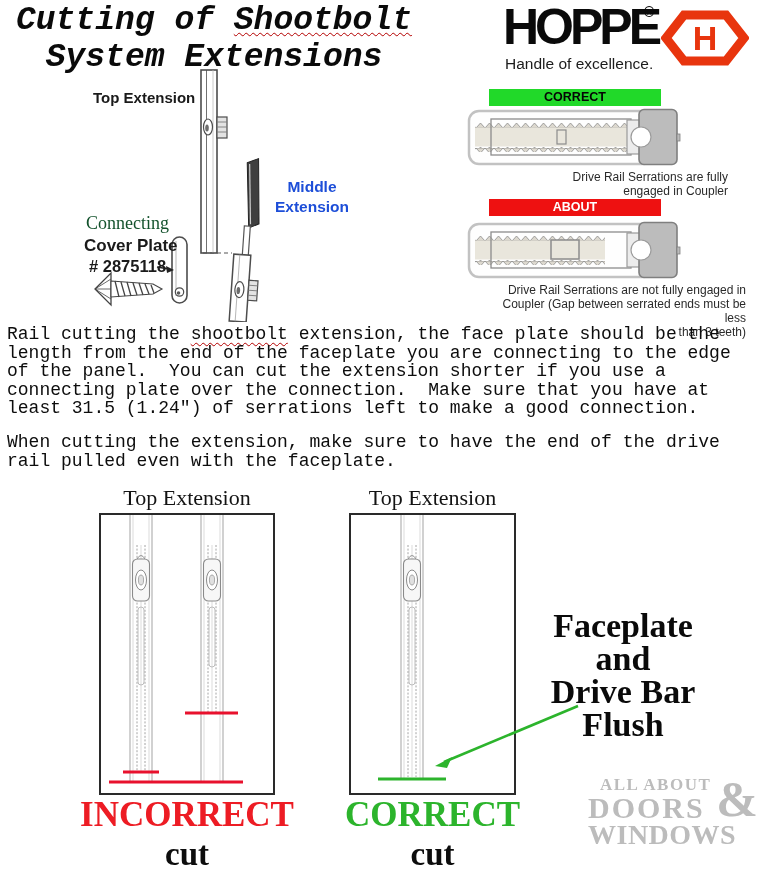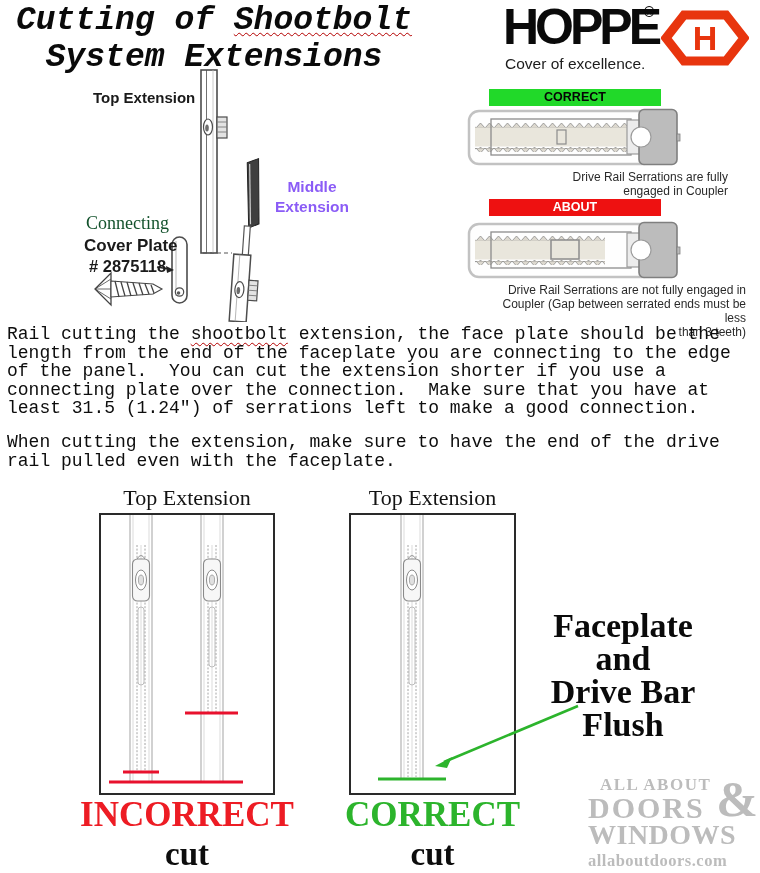--- a/index.html
+++ b/index.html
@@ -16,21 +16,21 @@
   
   .logo-word{position:absolute;left:503px;top:2px;font-size:50px;font-weight:bold;
     letter-spacing:-4px;color:#0a0a0a;line-height:50px;}
   .logo-reg{position:absolute;left:644px;top:4px;font-size:14px;font-weight:bold;color:#0a0a0a;}
   .logo-hex{position:absolute;left:661px;top:9px;}
   .logo-tagline{position:absolute;left:505px;top:55px;font-size:15.5px;color:#1c1c1c;}
 
   
   .lbl-topext{position:absolute;left:93px;top:89px;font-weight:bold;font-size:15px;color:#1a1a1a;}
   .lbl-midext{position:absolute;left:268px;top:177px;width:88px;text-align:center;
-    font-weight:bold;font-size:15.5px;line-height:20px;color:#8b5cf6;}
+    font-weight:bold;font-size:15.5px;line-height:20px;color:#1d4ed8;}
   .lbl-connecting{position:absolute;left:86px;top:213px;font-family:"Liberation Serif",serif;
     font-size:18px;color:#14532d;}
   .lbl-coverplate{position:absolute;left:84px;top:236px;font-weight:bold;font-size:17px;color:#1a1a1a;}
   .lbl-partnum{position:absolute;left:89px;top:257px;font-weight:bold;font-size:16.5px;color:#1a1a1a;}
   .svg-assembly{position:absolute;left:85px;top:68px;}
 
   
   .banner{position:absolute;width:172px;height:17px;text-align:center;font-weight:bold;
     font-size:12.5px;line-height:17px;}
   .banner-correct{left:489px;top:89px;background:#21d929;color:#050505;}
@@ -86,21 +86,21 @@
     <div><span>Cutting of </span><span class="wavy">Shootbolt</span></div>
     <div>System Extensions</div>
   </div>
 
   <div class="logo-word">HOPPE</div>
   <div class="logo-reg">®</div>
   <svg class="logo-hex" width="88" height="58" viewBox="0 0 88 58">
     <polygon points="5,29 23,6 65,6 83,29 65,52 23,52" fill="#ffffff" stroke="#e8350e" stroke-width="9"></polygon>
     <text x="44" y="41" text-anchor="middle" font-family="Liberation Sans, sans-serif" font-weight="bold" font-size="34" fill="#e8350e">H</text>
   </svg>
-  <div class="logo-tagline">Cover of excellence.</div>
+  <div class="logo-tagline">Handle of excellence.</div>
 
   <svg class="svg-assembly" width="292" height="254" viewBox="0 0 292 254">
 
     <rect x="116" y="2" width="16" height="183" fill="#ffffff" stroke="#4d4d4d" stroke-width="1.6"></rect>
     <line x1="121.5" y1="2" x2="121.5" y2="185" stroke="#4d4d4d" stroke-width="0.8"></line>
     <line x1="128" y1="2" x2="128" y2="185" stroke="#bdbdbd" stroke-width="0.8"></line>
     <ellipse cx="123" cy="59" rx="4.5" ry="8" fill="#ffffff" stroke="#4d4d4d" stroke-width="1.2"></ellipse>
     <ellipse cx="122" cy="60" rx="1.8" ry="3.6" fill="#6d6d6d"></ellipse>
     <rect x="132" y="49" width="10" height="21" fill="#e3e3e3" stroke="#4d4d4d" stroke-width="1.2"></rect>
     <line x1="132" y1="54" x2="142" y2="54" stroke="#7a7a7a" stroke-width="0.9"></line>
@@ -267,16 +267,15 @@
   <svg class="svg-flush-arrow" width="162" height="75" viewBox="0 0 162 75">
     <line x1="150" y1="6" x2="16" y2="62" stroke="#2cb42c" stroke-width="2.6"></line>
     <polygon points="7,66 24,57 19,68" fill="#2cb42c"></polygon>
   </svg>
 
   <div class="watermark">
     <div class="wm1">ALL ABOUT</div>
     <div class="wm-amp">&amp;</div>
     <div class="wm2">DOORS</div>
     <div class="wm3">WINDOWS</div>
-    <div class="wm4">allaboutdoors.com</div>
   </div>
 
 </div>
 
 </body></html>

